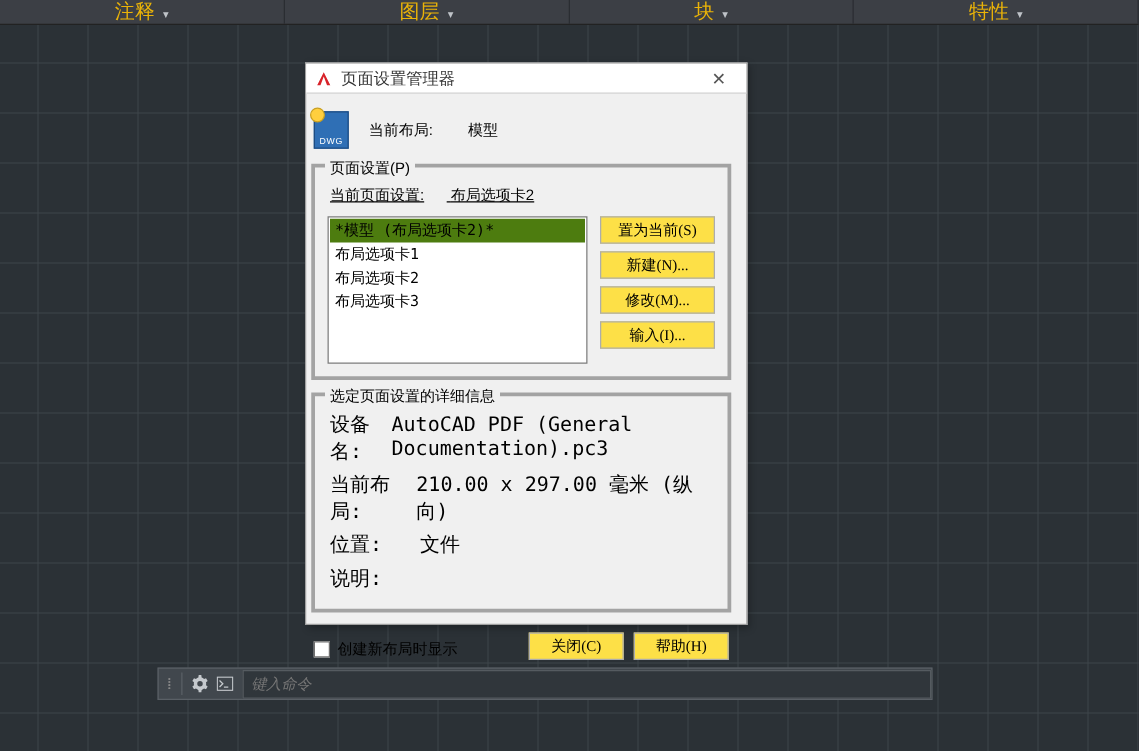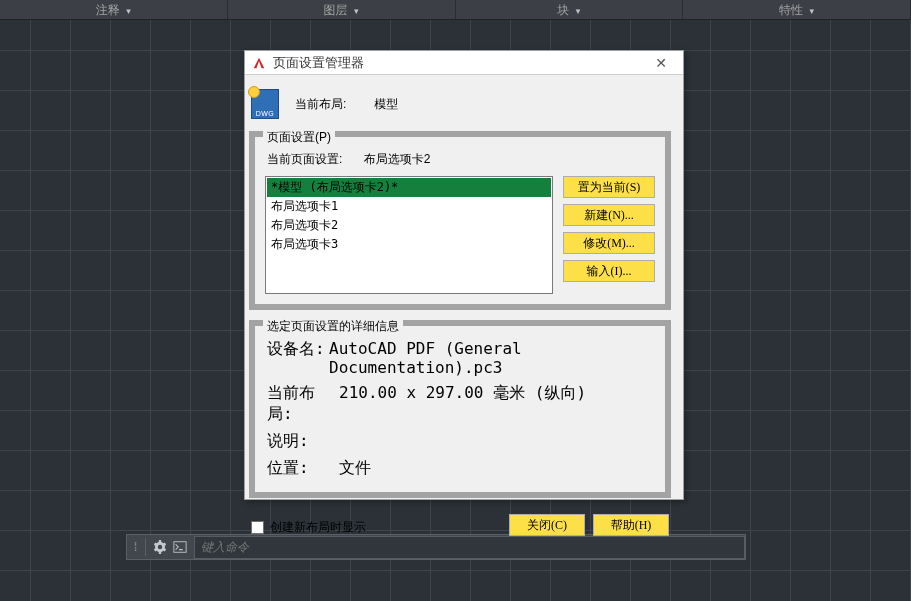--- a/index.html
+++ b/index.html
@@ -16,22 +16,22 @@
     position: absolute;
     top: 0; left: 0; right: 0;
     height: 20px;
     background: #3c3f45;
     display: flex;
     border-bottom: 1px solid #222;
   }
   .ribbon-tab {
     flex: 1;
     text-align: center;
-    color: #a3a3a3;
-    font-size: 12px;
+    color: #eab308;
+    font-size: 16px;
     line-height: 20px;
     border-right: 1px solid #2a2d32;
     position: relative;
   }
   .ribbon-tab .drop::after {
     content: " ▾"; 
     color: #bfc3c8;
     font-size: 9px;
     margin-left: 4px;
   }
@@ -78,21 +78,21 @@
     background:#30363b; border:1px solid #555b60;
     color:#86efac; font-style: italic;
     padding: 0 6px; margin-left:4px;
     font-size:12px;
   }
 
   
   .dialog {
     position: absolute;
     left: 244px; top: 50px;
-    width: 440px; height: 450px;
+    width: 354px; height: 450px;
     background: #f0f0f0;
     border: 1px solid #a0a0a0;
     box-shadow: 2px 2px 6px rgba(0,0,0,.3);
     color: #000;
   }
   .titlebar {
     height: 24px;
     display: flex; align-items: center;
     padding: 0 4px;
     background:#fff;
@@ -128,51 +128,51 @@
     background:#ffcf3e;border:1px solid #caa020;border-radius:50%;
   }
   .dwg-icon .txt{
     position:absolute;bottom:1px;left:0;right:0;
     font-size:7px;color:#fff;text-align:center;letter-spacing:.5px;
   }
   .cur-layout .lbl { margin-left: 8px; margin-right: 20px; }
 
   
   .group {
-    border:6px solid #a3a3a3;
+    border:3px solid #a3a3a3;
     padding:10px 10px 10px 10px;
     margin-bottom:10px;
     position:relative;
   }
   .group > .legend {
     position:absolute; top:-8px; left:8px;
     background:#f0f0f0; padding:0 4px;
     font-size:12px;
   }
-  .cur-setup-row { margin: 4px 0 8px 2px; }
+  .cur-setup-row { margin: 4px 0 8px 2px; text-decoration: underline; }
   .cur-setup-row span:first-child { margin-right: 18px; }
 
   .setup-row {
     display:flex; gap:10px; align-items:flex-start;
   }
   .listbox {
     flex:1;
     height:118px;
     background:#fff;
     border:1px solid #7a7a7a;
     overflow:auto;
     padding:1px;
   }
   .listbox div {
     padding:1px 4px;
     font-family: SimSun, monospace;
     font-size:12px;
     white-space:nowrap;
   }
-  .listbox div.sel { background:#15803d; }
+  .listbox div.sel { background:#4d7c0f; }
   .btncol { width:92px; display:flex; flex-direction:column; gap:6px; }
   .btn {
     height:22px;
     background:#fde047;
     border:1px solid #adadad;
     font-size:12px;
     display:flex;align-items:center;justify-content:center;
     font-family: SimSun, "Microsoft YaHei";
   }
 
@@ -272,26 +272,26 @@
 
       <div class="detail-row">
           <span class="k" data-name="device-label">设备名:</span>
           <span data-name="device-value">AutoCAD PDF (General Documentation).pc3</span>
         </div>
       <div class="detail-row">
           <span class="k" data-name="size-label">当前布局:</span>
           <span data-name="size-value">210.00 x 297.00 毫米 (纵向)</span>
         </div>
       <div class="detail-row">
+          <span class="k" data-name="location-label">位置:</span>
+          <span data-name="location-value">文件</span>
+        </div>
+      <div class="detail-row">
           <span class="k" data-name="desc-label">说明:</span>
           <span data-name="desc-value"></span>
-        </div>
-      <div class="detail-row">
-          <span class="k" data-name="location-label">位置:</span>
-          <span data-name="location-value">文件</span>
         </div>
     </div>
 
     <div class="footer">
       <label class="checkbox" data-name="show-on-new-layout-checkbox">
         <span class="box" data-name="checkbox-box"></span>
         <span data-name="checkbox-label">创建新布局时显示</span>
       </label>
       <div class="btn" data-name="close-dialog-button">关闭(C)</div>
       <div class="btn" data-name="help-button">帮助(H)</div>

